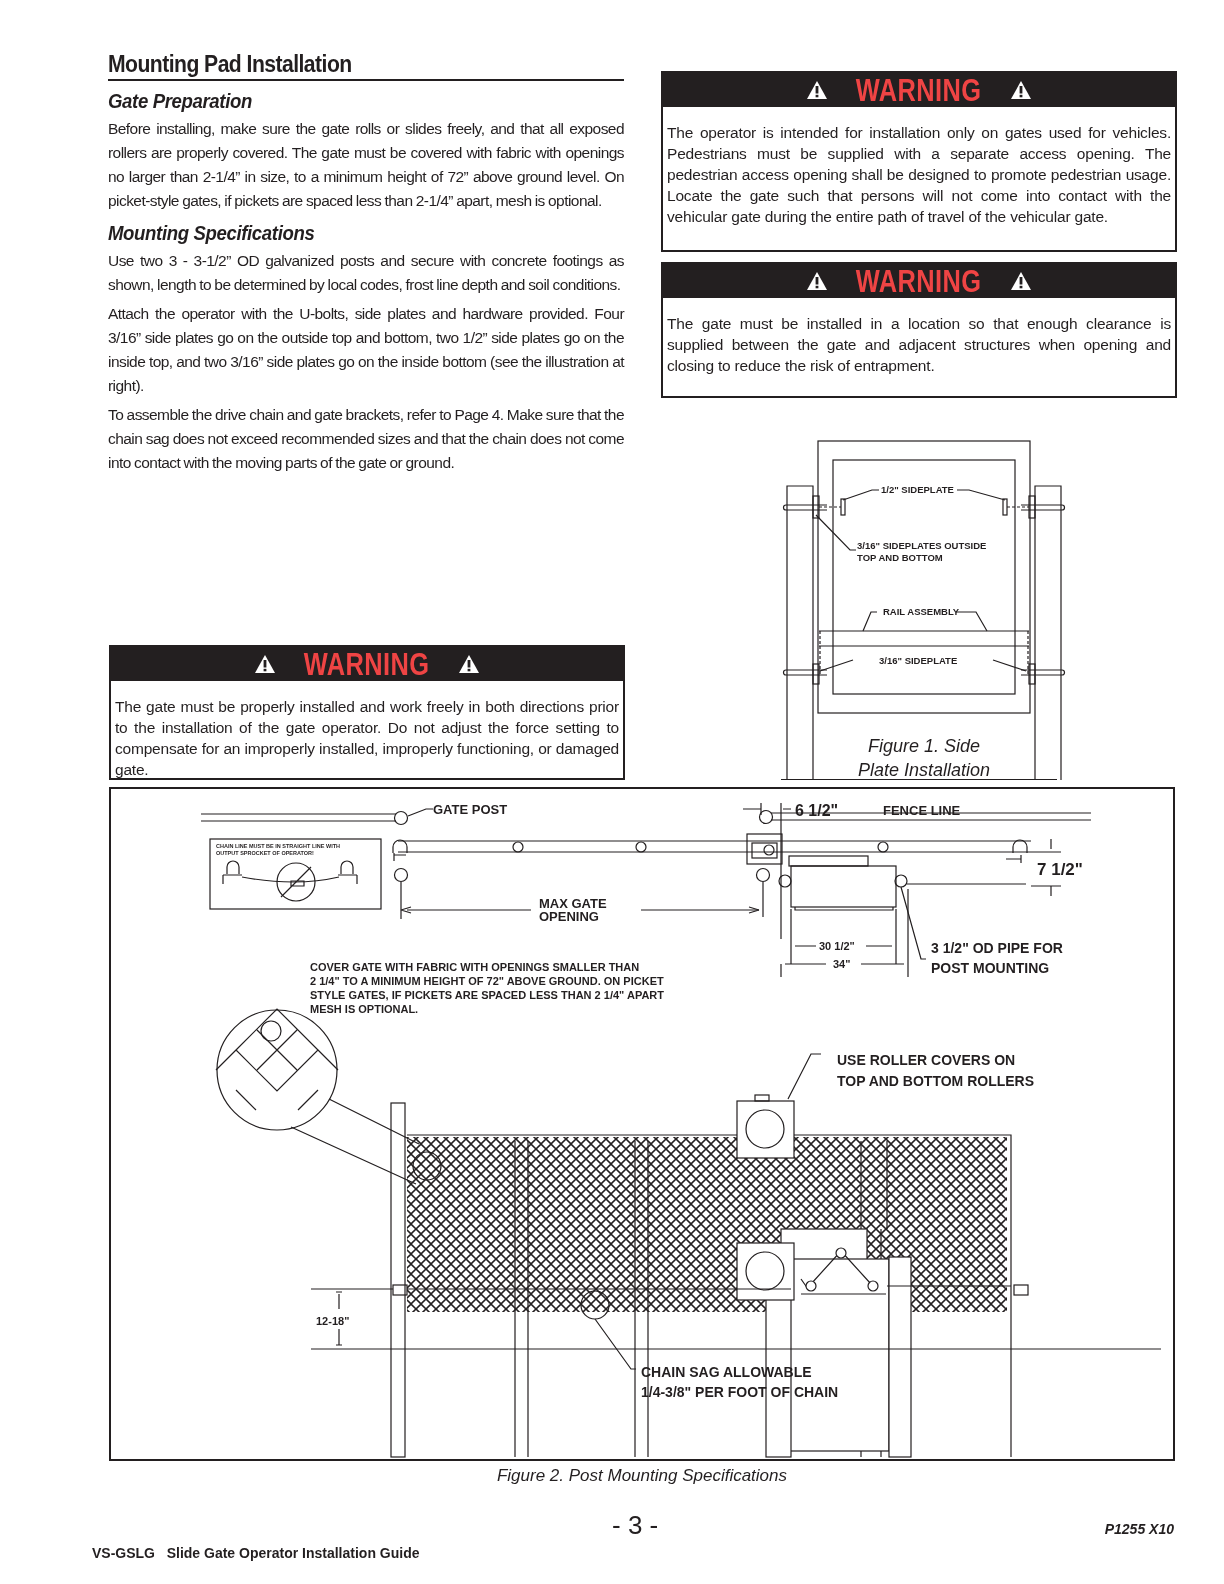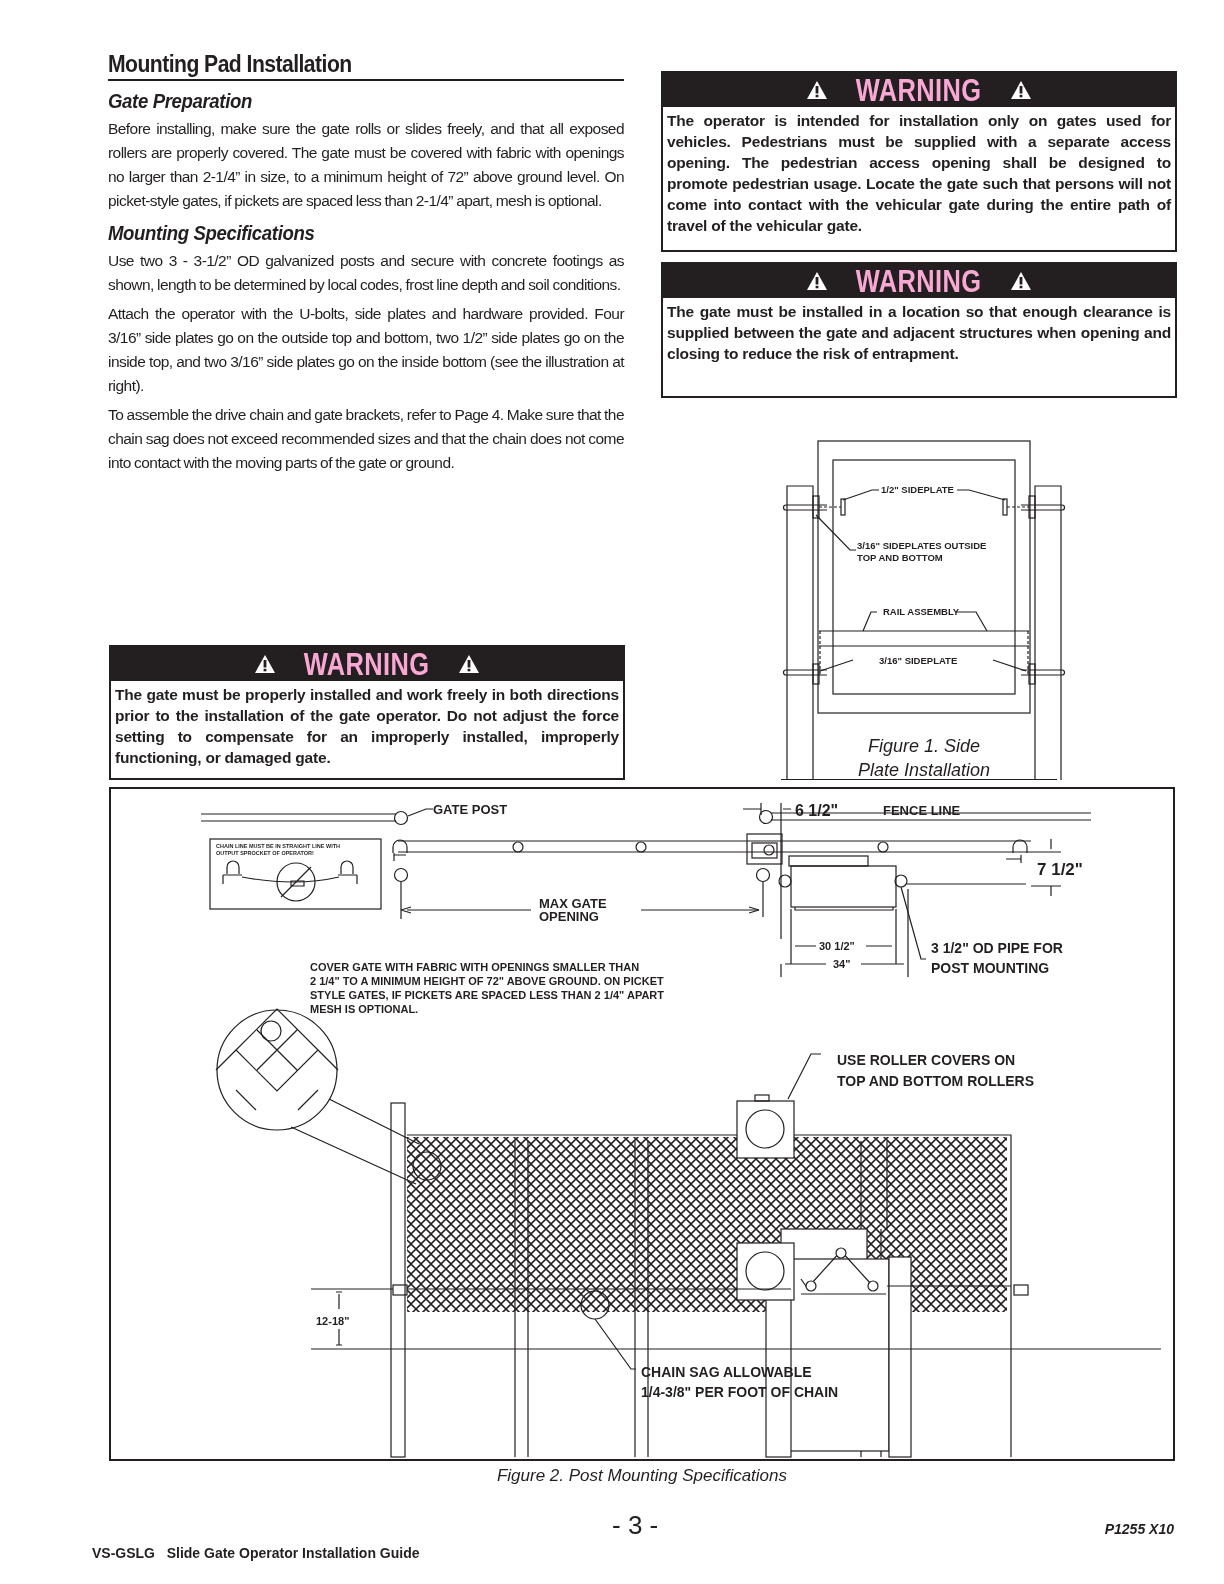--- a/index.html
+++ b/index.html
@@ -9,24 +9,24 @@
 
   
   #left-col { left: 108px; top: 50px; width: 516px; }
   .h1 { font-family: "Liberation Sans", sans-serif; font-weight: 700; font-size: 23px; letter-spacing: -0.6px; transform: scaleX(0.92); transform-origin: left; white-space: nowrap; margin: 0; line-height: 28px; }
   .h1-rule { height: 0; border-top: 2px solid #231f20; margin: 1px 0 3px 0; width: 516px; }
   .h2 { font-family: "Liberation Sans", sans-serif; font-weight: 700; font-style: italic; font-size: 20px; letter-spacing: -0.4px; transform: scaleX(0.93); transform-origin: left; white-space: nowrap; margin: 8px 0 4px 0; line-height: 24px; }
   .p { font-family: "Liberation Sans", sans-serif; font-size: 15.5px; line-height: 24px; margin: 0 0 5px 0; text-align: justify; letter-spacing: -0.55px; word-spacing: -0.5px; }
 
   
   .warn { position: absolute; border: 2px solid #231f20; background: #fff; box-sizing: border-box; }
-  .warn-head { background: #231f20; color: #f9a8d4; text-align: center; height: 34px; line-height: 36px; font-family: "Liberation Sans", sans-serif; font-weight: 700; font-size: 31px; letter-spacing: 0.5px; }
+  .warn-head { background: #231f20; color: #ef4444; text-align: center; height: 34px; line-height: 36px; font-family: "Liberation Sans", sans-serif; font-weight: 700; font-size: 31px; letter-spacing: 0.5px; }
   .warn-head .tri { display: inline-block; vertical-align: middle; margin: 0 14px; position: relative; top: -3px; }
   .warn-head .word { display: inline-block; transform: scaleX(0.82); }
-  .warn-body { font-family: "Liberation Sans", sans-serif; font-weight: 700; font-size: 15.5px; line-height: 21px; padding: 3px 4px 2px 4px; text-align: justify; text-align-last: left; letter-spacing: -0.2px; }
+  .warn-body { font-family: "Liberation Sans", sans-serif; font-weight: 400; font-size: 15.5px; line-height: 21px; padding: 15px 4px 2px 4px; text-align: justify; text-align-last: left; letter-spacing: -0.2px; }
 
   
   svg text { font-family: "Liberation Sans", sans-serif; fill: #231f20; }
   .caption { font-family: "Liberation Sans", sans-serif; font-style: italic; color: #231f20; }
 
   
   .footer-left { left: 92px; top: 1521px; font-size: 14px; font-weight: 700; margin-top: 24px; }
   .footer-center { left: 612px; top: 1510px; font-size: 26px; font-weight: 400; }
   .footer-right { right: 50px; top: 1521px; font-size: 14px; font-weight: 700; font-style: italic; }
 </style>

